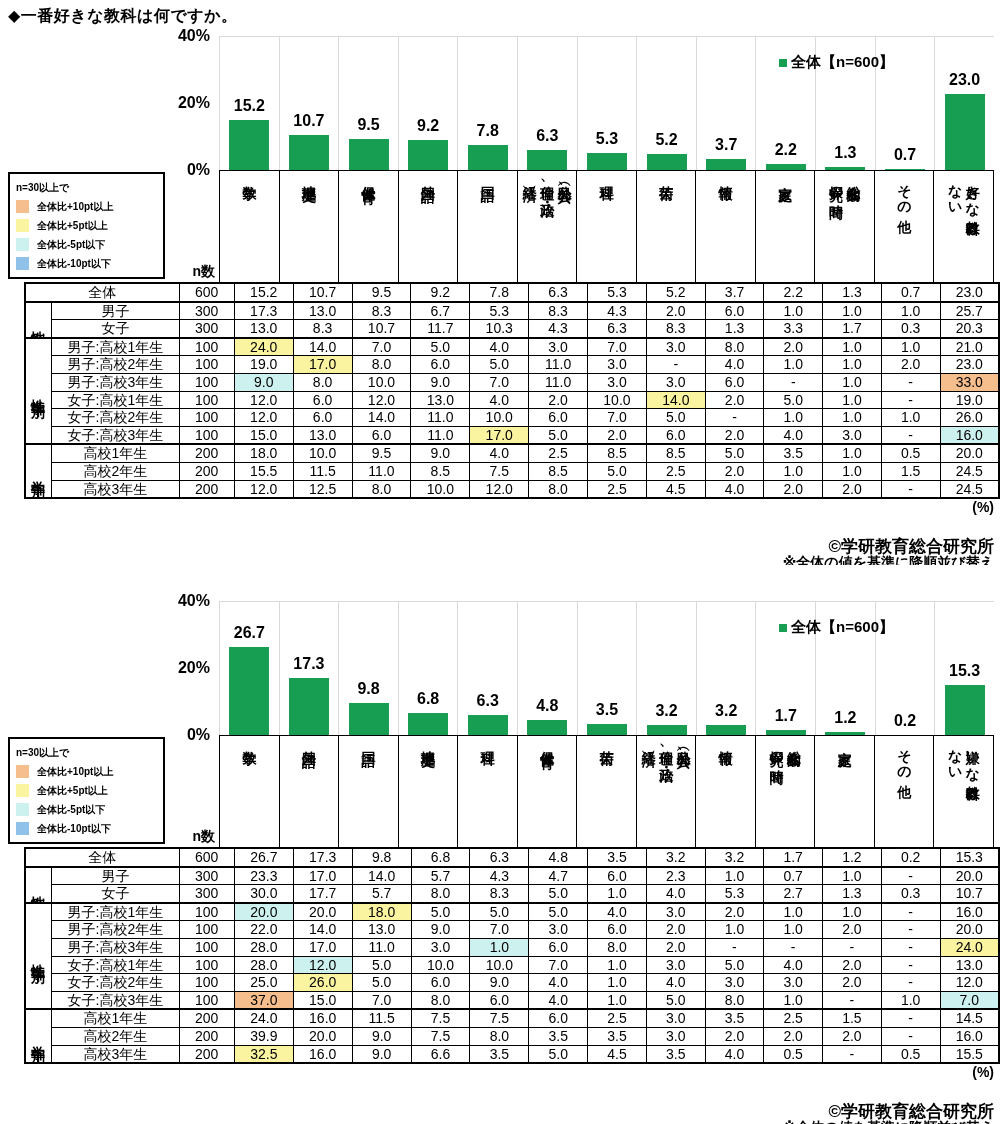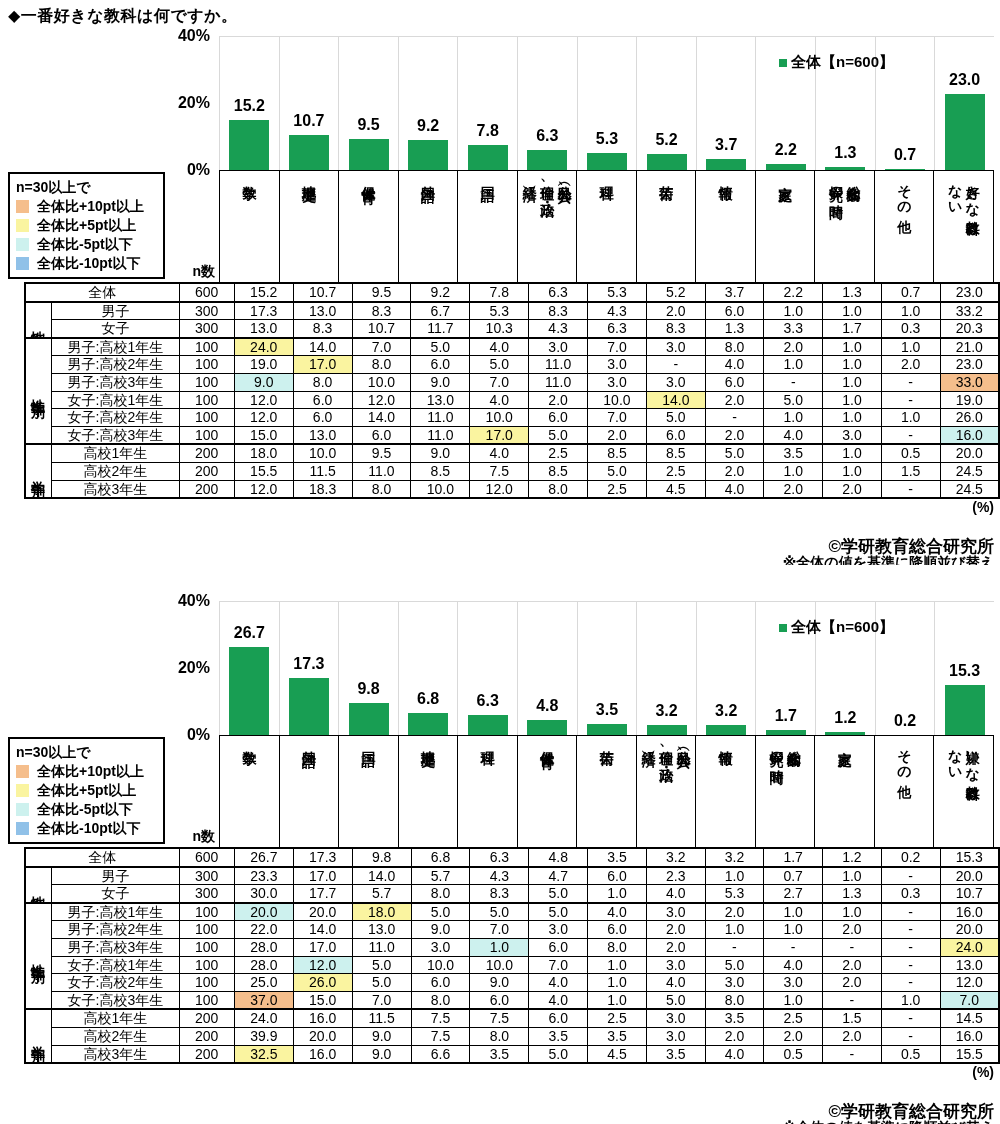--- a/index.html
+++ b/index.html
@@ -32,21 +32,21 @@
                font-size:14px;border:2px solid #000;margin-left:16px;}
   .dtable td{border:1px solid #000;text-align:center;padding:0;height:16.6px;line-height:16.6px;
              font-weight:500;overflow:hidden;white-space:nowrap;}
   tr.sep td{border-top-width:2px;}
   td.gcell .gtext{writing-mode:vertical-rl;text-orientation:mixed;letter-spacing:2px;
                   font-weight:600;display:inline-block;line-height:1;}
   td.hl-orange{background:var(--c-orange);}
   td.hl-yellow{background:var(--c-yellow);}
   td.hl-cyan{background:var(--c-cyan);}
   .tlegend{position:absolute;left:8px;top:172px;width:141px;border:2px solid #000;background:#fff;
-           padding:4px 6px;font-size:14px;font-weight:600;line-height:19px;}
+           padding:4px 6px;font-size:10px;font-weight:600;line-height:19px;}
   .titem{display:flex;align-items:center;gap:8px;height:19px;}
   .tsw{width:13px;height:13px;flex:0 0 13px;display:inline-block;}
   .tsw.orange{background:var(--c-orange);} .tsw.yellow{background:var(--c-yellow);}
   .tsw.cyan{background:var(--c-cyan);} .tsw.blue{background:var(--c-blue);}
   .foot{position:absolute;left:8px;width:986px;text-align:right;}
   .funit{top:499px;font-size:14px;font-weight:600;}
   .fnote{top:542px;font-size:14px;font-weight:600;margin-top:12px;}
   .fcopy{top:535px;font-size:17px;font-weight:700;}
 </style>
 </head>
@@ -227,21 +227,21 @@
             <td class="dcell">8.3</td>
             <td class="dcell">6.7</td>
             <td class="dcell">5.3</td>
             <td class="dcell">8.3</td>
             <td class="dcell">4.3</td>
             <td class="dcell">2.0</td>
             <td class="dcell">6.0</td>
             <td class="dcell">1.0</td>
             <td class="dcell">1.0</td>
             <td class="dcell">1.0</td>
-            <td class="dcell">33.2</td>
+            <td class="dcell">25.7</td>
           </tr>
           <tr>
             <td class="lcell">女子</td>
             <td class="ncell">300</td>
             <td class="dcell">13.0</td>
             <td class="dcell">8.3</td>
             <td class="dcell">10.7</td>
             <td class="dcell">11.7</td>
             <td class="dcell">10.3</td>
             <td class="dcell">4.3</td>
@@ -388,21 +388,21 @@
             <td class="dcell">2.0</td>
             <td class="dcell">1.0</td>
             <td class="dcell">1.0</td>
             <td class="dcell">1.5</td>
             <td class="dcell">24.5</td>
           </tr>
           <tr>
             <td class="lcell">高校3年生</td>
             <td class="ncell">200</td>
             <td class="dcell">12.0</td>
-            <td class="dcell">18.3</td>
+            <td class="dcell">12.5</td>
             <td class="dcell">8.0</td>
             <td class="dcell">10.0</td>
             <td class="dcell">12.0</td>
             <td class="dcell">8.0</td>
             <td class="dcell">2.5</td>
             <td class="dcell">4.5</td>
             <td class="dcell">4.0</td>
             <td class="dcell">2.0</td>
             <td class="dcell">2.0</td>
             <td class="dcell">-</td>

